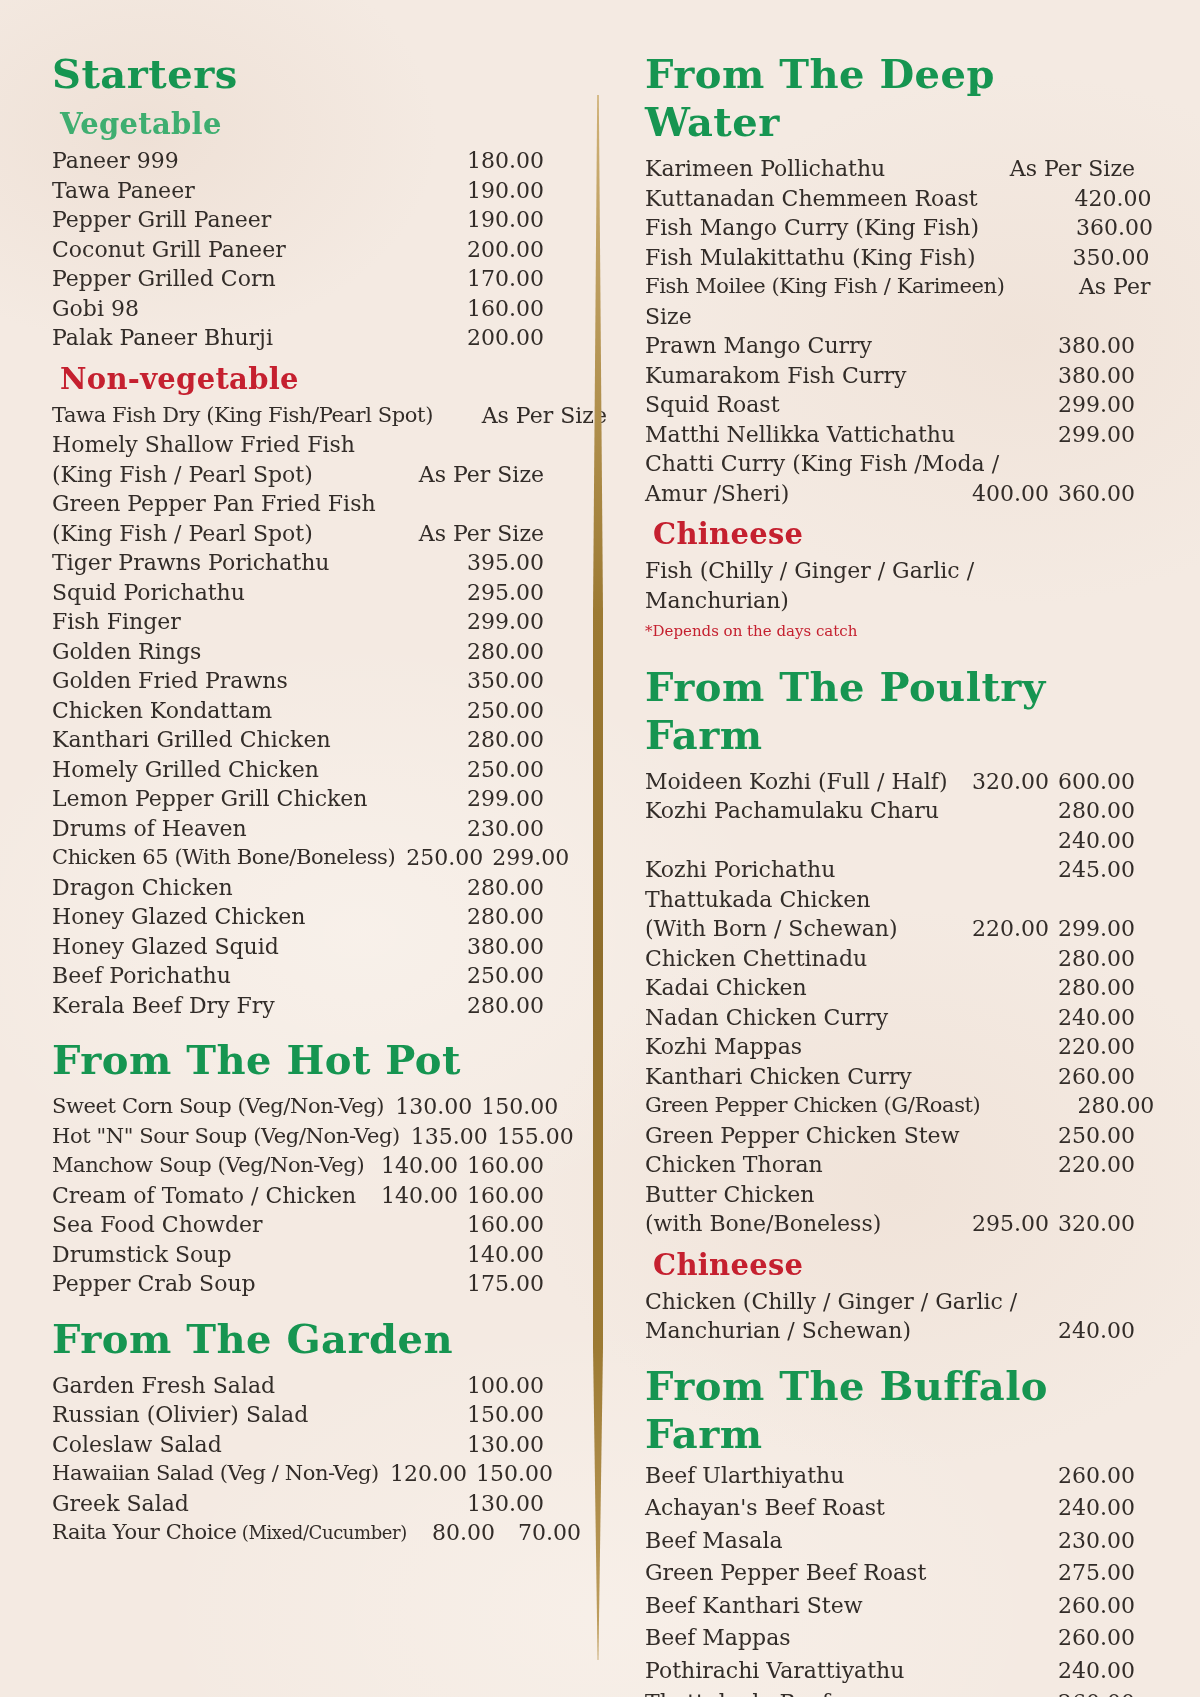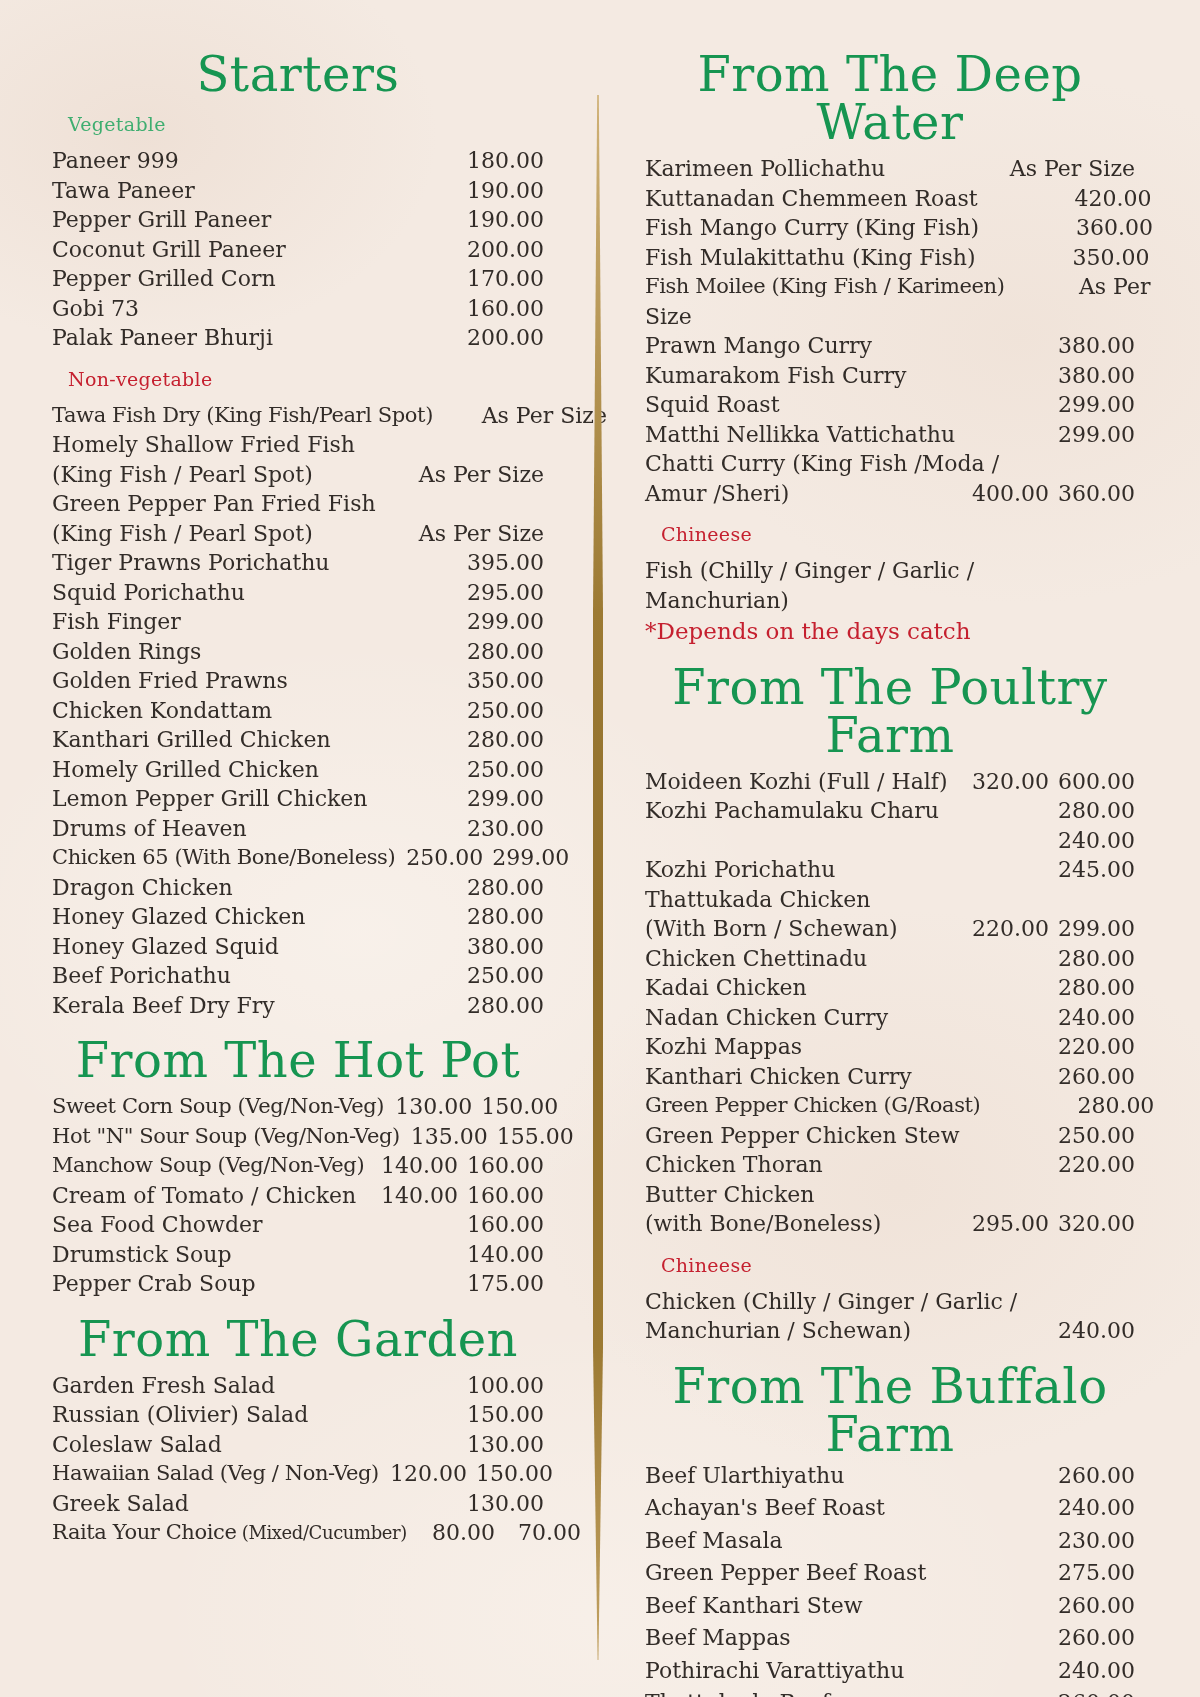--- a/index.html
+++ b/index.html
@@ -18,44 +18,44 @@
       radial-gradient(500px 380px at 85% 20%, rgba(226,203,186,.22), rgba(226,203,186,0) 70%),
       radial-gradient(600px 420px at 30% 55%, rgba(255,252,248,.35), rgba(255,252,248,0) 70%),
       radial-gradient(520px 400px at 75% 70%, rgba(224,199,180,.20), rgba(224,199,180,0) 70%),
       radial-gradient(640px 420px at 50% 95%, rgba(255,251,246,.30), rgba(255,251,246,0) 70%);
   }
   .col{position:absolute;top:50px;}
   .col-left{left:52px;width:492px;}
   .col-right{left:645px;width:490px;}
 
   .col h2{
-    font-size:48px;line-height:48px;font-weight:normal;text-align:center;
+    font-size:40px;line-height:48px;font-weight:bold;
     color:var(--green,#169551);margin:16px 0 8px;letter-spacing:.5px;
   }
   .col > h2:first-child{margin-top:0;}
   .col-right h2:nth-of-type(3){margin:16px 0 2px;}
 
-  .sub{font-size:19px;line-height:36px;font-weight:normal;margin:8px 16px 4px;letter-spacing:.3px;}
+  .sub{font-size:29px;line-height:36px;font-weight:bold;margin:8px 8px 4px;letter-spacing:.3px;}
   .sub.green{color:var(--subgreen,#3fae70);}
   .sub.red{color:var(--red,#c5202f);}
 
   .rows{width:100%;}
   .row{
     display:grid;grid-template-columns:1fr 88px 86px;
     font-size:22px;line-height:29.5px;
   }
   .rows.tall .row{line-height:32.5px;}
   .row .n{grid-column:1;white-space:nowrap;}
   .row .n .small{font-size:18px;}
   .row .p1{grid-column:2;justify-self:end;white-space:nowrap;text-align:right;}
   .row .p2{grid-column:3;justify-self:end;white-space:nowrap;}
   .row.tight .n{font-size:21px;letter-spacing:-0.4px;}
   .row.inset .p2{margin-right:28px;}
 
-  .note{font-size:23px;line-height:29.5px;color:var(--red,#c5202f);margin:2px 0 0;}
+  .note{font-size:15px;line-height:29.5px;color:var(--red,#c5202f);margin:2px 0 0;}
 
   .divider{
     position:absolute;left:593px;top:95px;width:10px;height:1565px;
     background:linear-gradient(180deg,#cfb176 0%,var(--gold,#9c7a33) 33%,#8f6e2c 55%,var(--gold,#9c7a33) 80%,#c2a263 100%);
     clip-path:polygon(42% 0%,58% 0%,100% 33%,100% 80%,54% 100%,46% 100%,0% 80%,0% 33%);
   }
 </style>
 </head>
 <body>
 
@@ -77,21 +77,21 @@
       </div>
       <div class="row">
         <span class="n">Coconut Grill Paneer</span>
         <span class="p2">200.00</span>
       </div>
       <div class="row">
         <span class="n">Pepper Grilled Corn</span>
         <span class="p2">170.00</span>
       </div>
       <div class="row">
-        <span class="n">Gobi 73</span>
+        <span class="n">Gobi 98</span>
         <span class="p2">160.00</span>
       </div>
       <div class="row">
         <span class="n">Palak Paneer Bhurji</span>
         <span class="p2">200.00</span>
       </div>
     </div>
     <h3 class="sub red">Non-vegetable</h3>
     <div class="rows">
       <div class="row tight">

